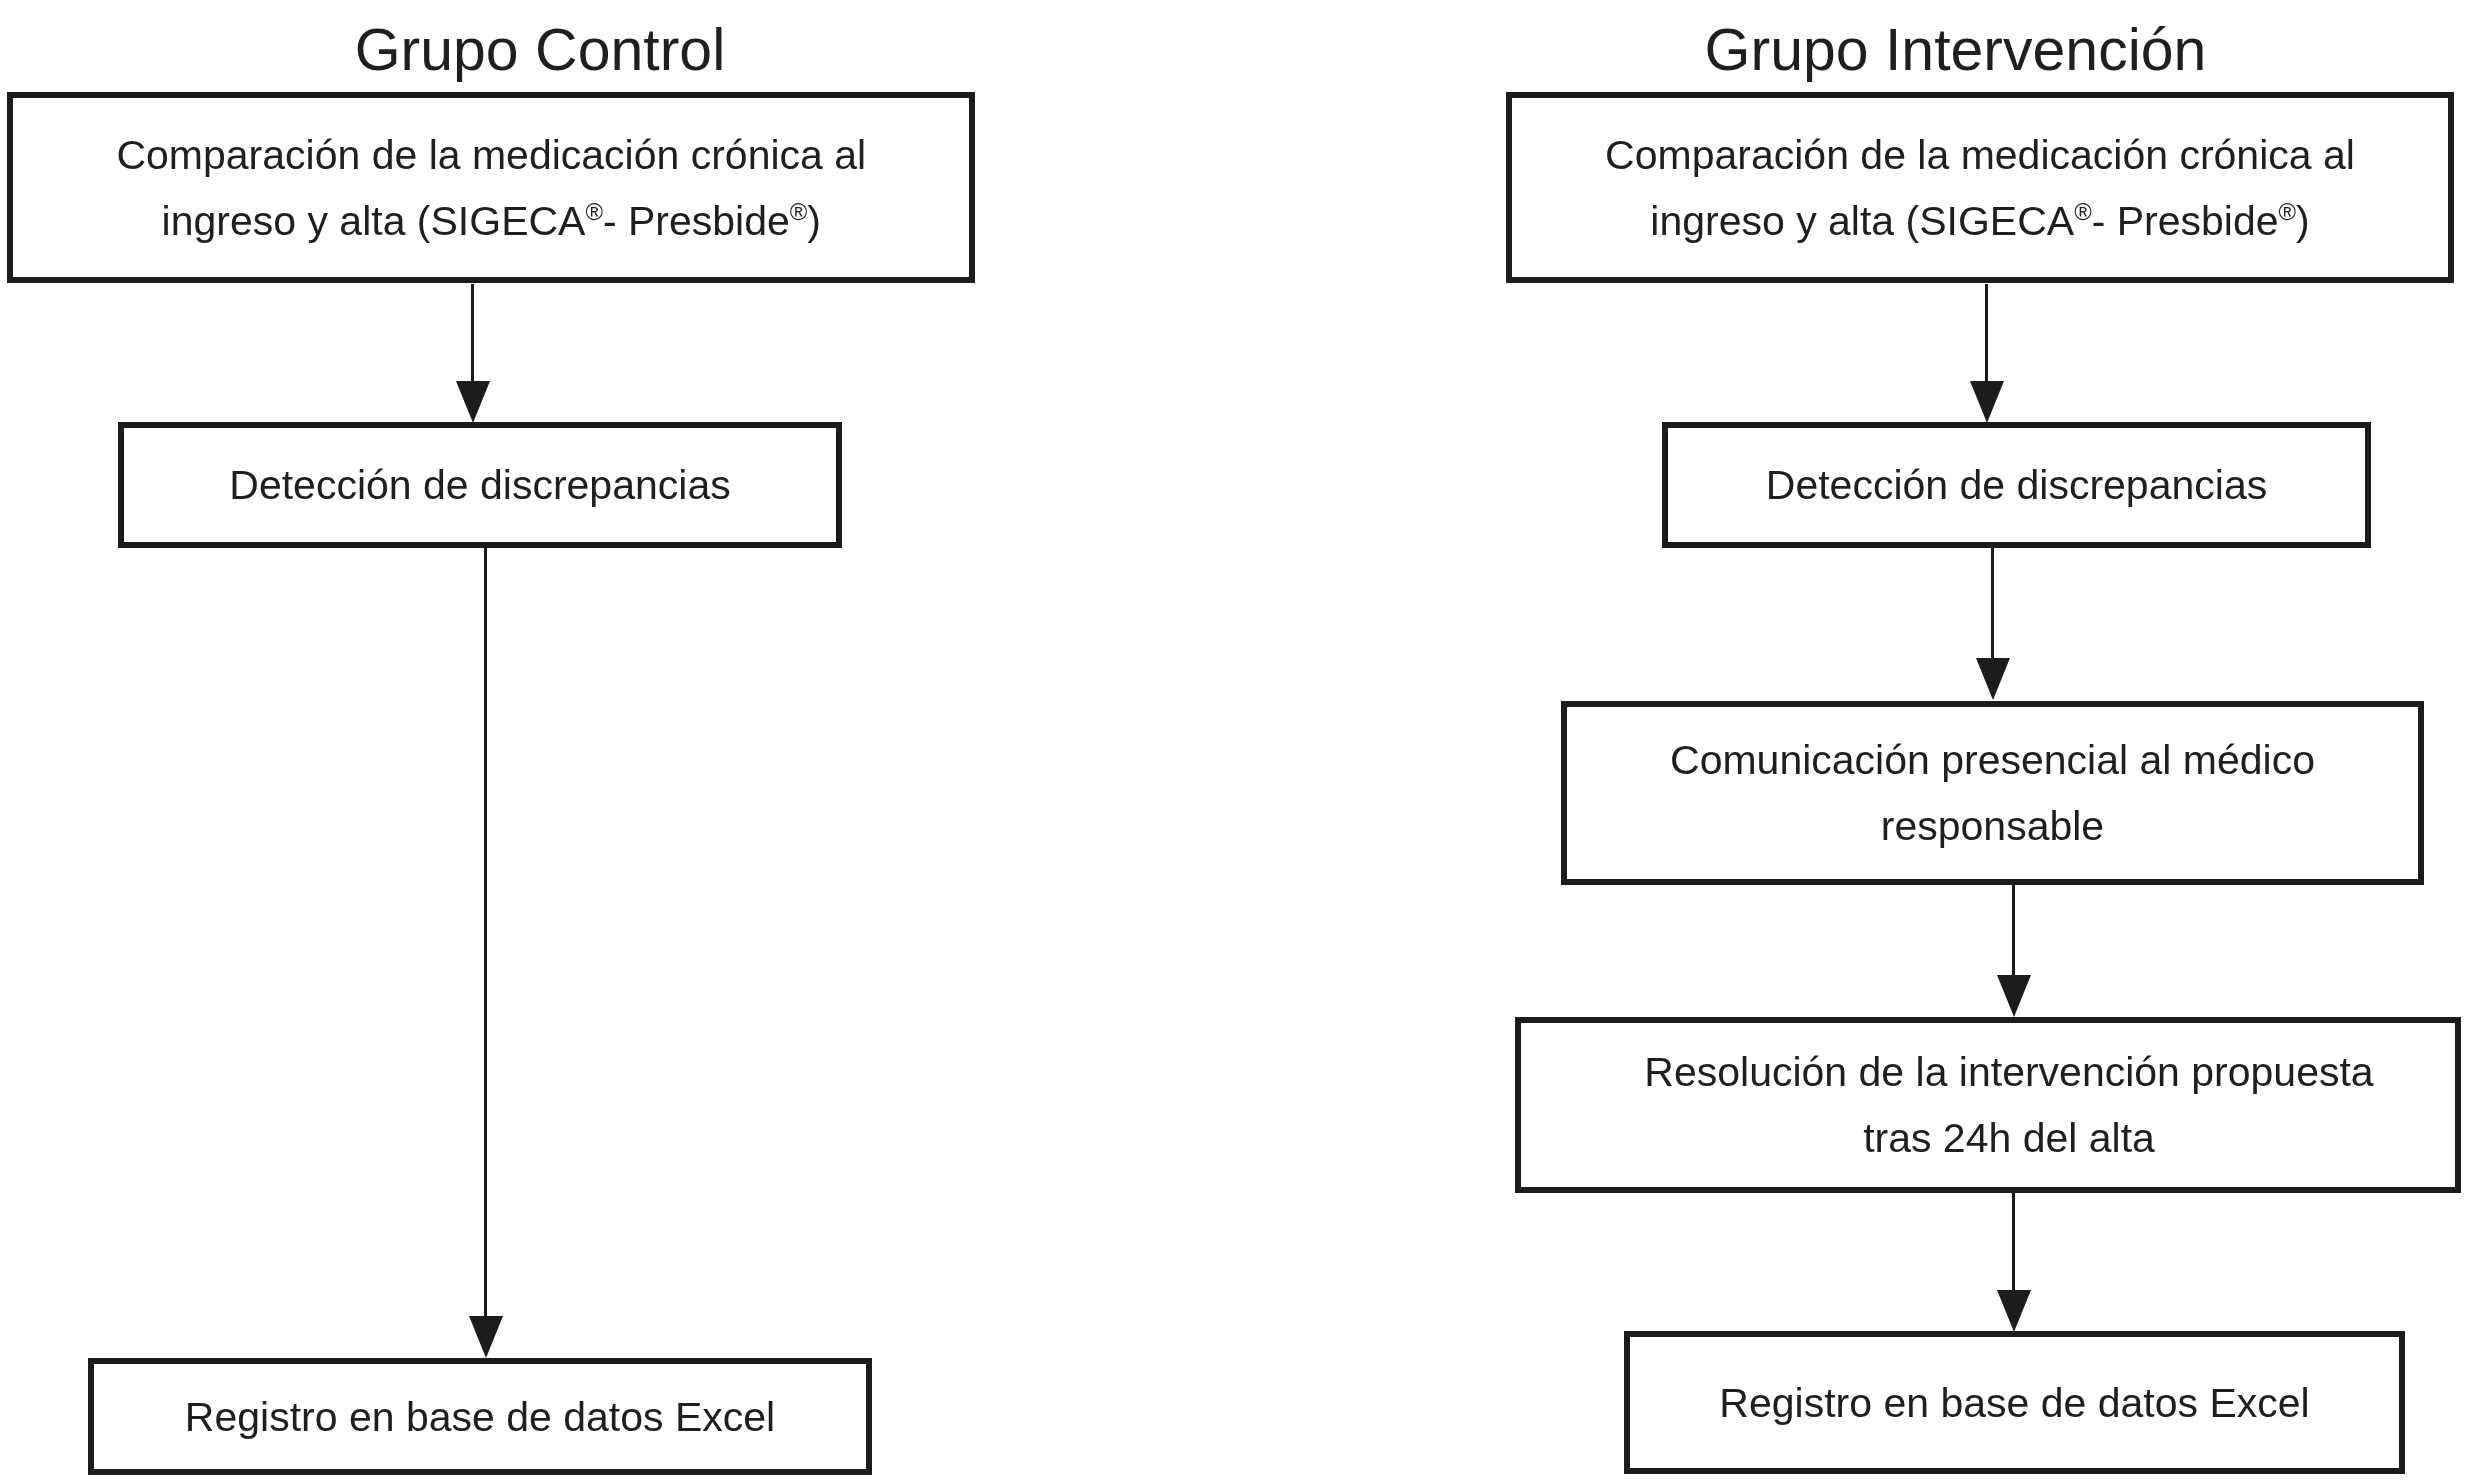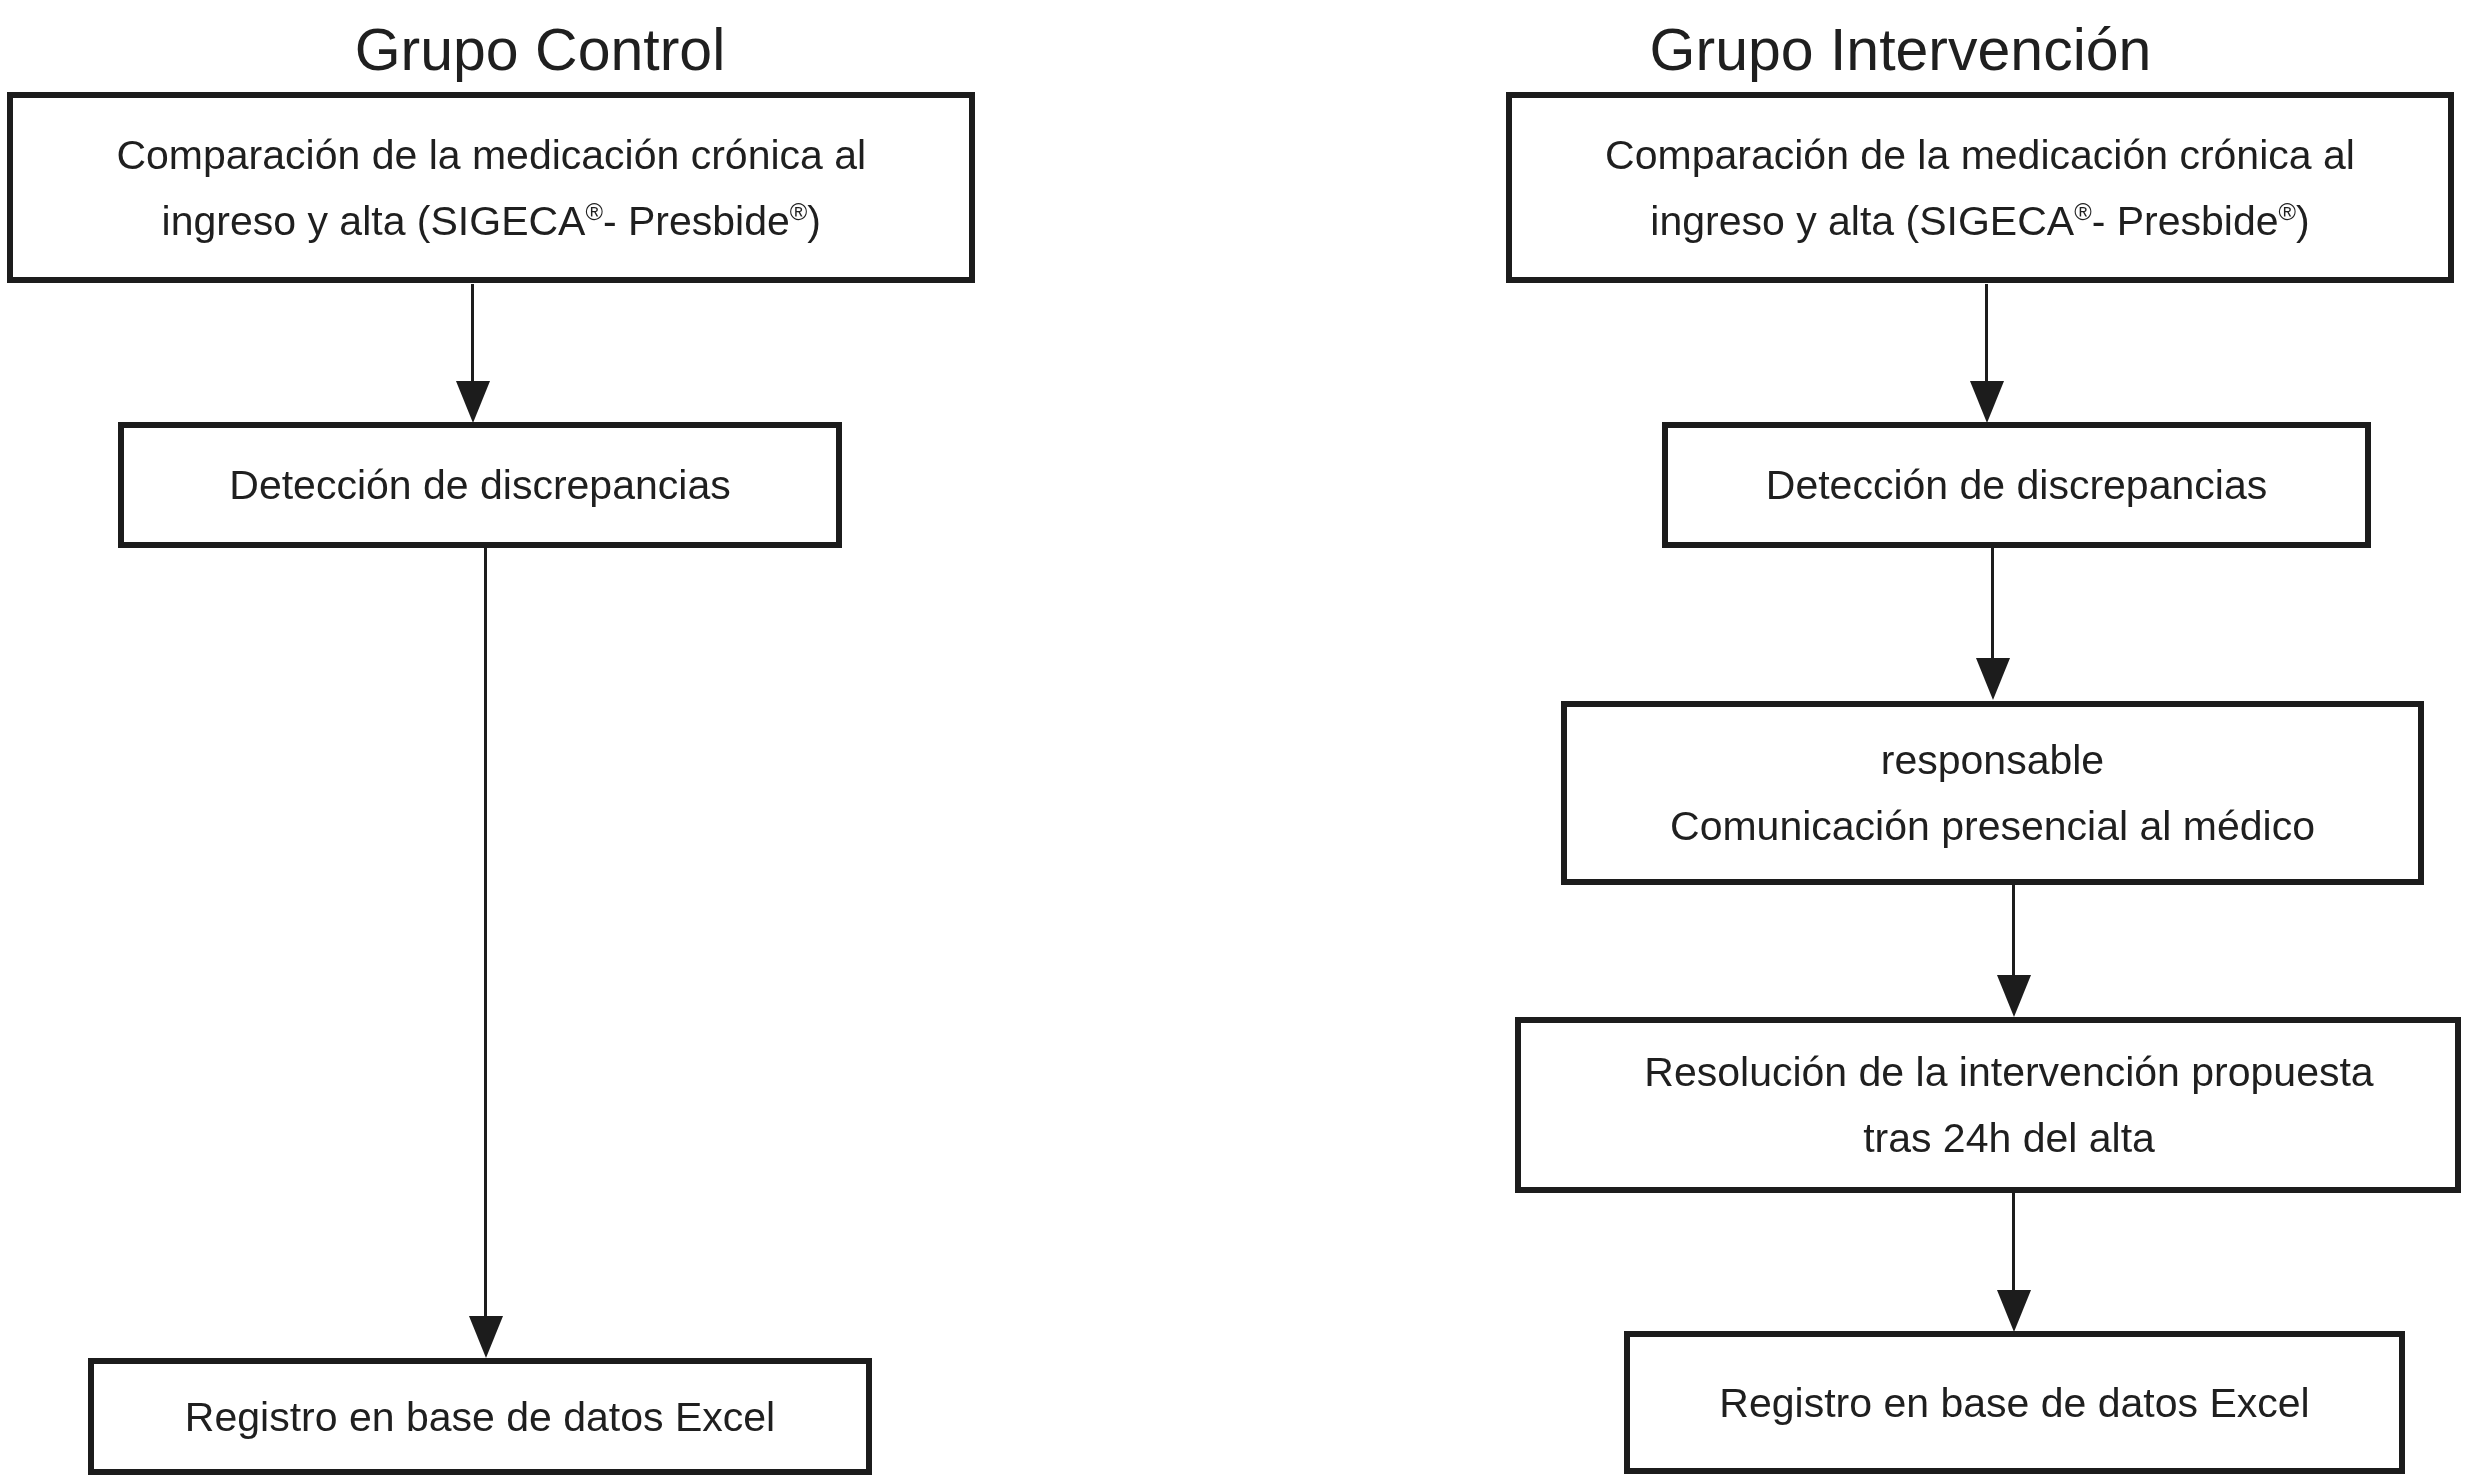--- a/index.html
+++ b/index.html
@@ -95,21 +95,21 @@
 
   <div class="arrow" style="left:468px; top:547px; height:811px;">
     <div class="shaft"></div>
     <div class="head"></div>
   </div>
 
   <div class="box" style="left:88px; top:1358px; width:784px; height:117px;">
     <div class="line">Registro en base de datos Excel</div>
   </div>
 
-  <h1 class="col-title" style="left:1411px; top:1.8px; width:955px;">Grupo Intervención</h1>
+  <h1 class="col-title" style="left:1466px; top:1.8px; width:955px;">Grupo Intervención</h1>
 
   <div class="box" style="left:1506px; top:92px; width:948px; height:191px;">
     <div class="line">Comparación de la medicación crónica al</div>
     <div class="line"><span>ingreso y alta (SIGECA</span><sup>®</sup><span>- Presbide</span><sup>®</sup><span>)</span></div>
   </div>
 
   <div class="arrow" style="left:1969px; top:284px; height:139px;">
     <div class="shaft"></div>
     <div class="head"></div>
   </div>
@@ -117,22 +117,22 @@
   <div class="box" style="left:1662px; top:422px; width:709px; height:126px;">
     <div class="line">Detección de discrepancias</div>
   </div>
 
   <div class="arrow" style="left:1975px; top:547px; height:153px;">
     <div class="shaft"></div>
     <div class="head"></div>
   </div>
 
   <div class="box" style="left:1561px; top:701px; width:863px; height:184px;">
+    <div class="line">Comunicación presencial al médico</div>
     <div class="line">responsable</div>
-    <div class="line">Comunicación presencial al médico</div>
   </div>
 
   <div class="arrow" style="left:1996px; top:883px; height:134px;">
     <div class="shaft"></div>
     <div class="head"></div>
   </div>
 
   <div class="box" style="left:1515px; top:1017px; width:946px; height:176px;padding-left:42px;">
     <div class="line">Resolución de la intervención propuesta</div>
     <div class="line">tras 24h del alta</div>

